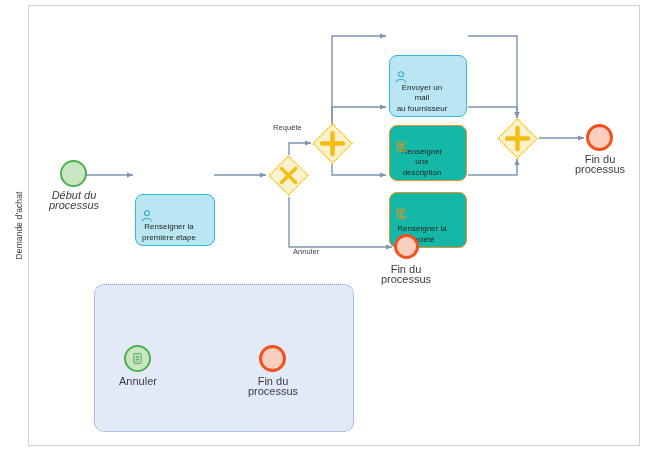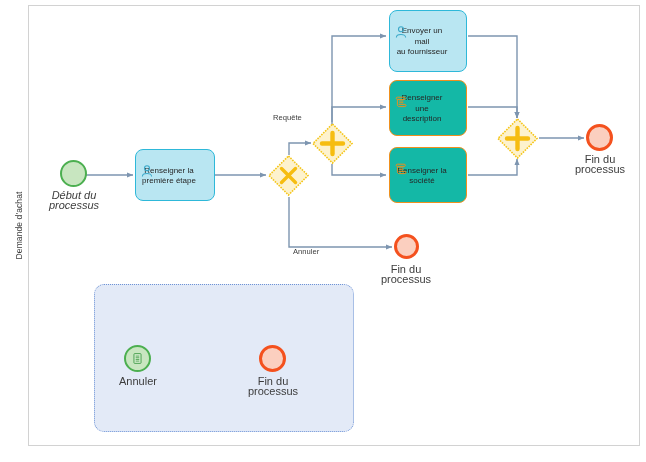--- a/index.html
+++ b/index.html
@@ -96,28 +96,29 @@
     text-align: center;
     line-height: 10px;
     white-space: pre-line;
   }
   
   .task {
     position: absolute;
     box-sizing: border-box;
     border-radius: 8px;
     display: flex;
-    align-items: center;
+    align-items: flex-end;
     justify-content: center;
     text-align: center;
     font-size: 8px;
     line-height: 10.5px;
     color: #262626;
     padding: 4px 17px 2px 5px;
     white-space: pre-line;
+    margin-top: 45px;
   }
   .task-user {
     background: #b9e6f2;
     border: 1.6px solid #2eb8d9;
   }
   .task-script {
     background: #14b8a6;
     border: 1.6px solid #f0901e;
   }
   .task-icon {
@@ -213,21 +214,21 @@
     </svg>
   </div>
 
   <div class="gateway" style="left:496px; top:117px; width:43px; height:43px;">
     <svg width="43" height="43" viewBox="0 0 43 43">
       <polygon points="21.5,2 41,21.5 21.5,41 2,21.5" fill="#fdf2cd" stroke="#f5c518" stroke-width="1.6" stroke-dasharray="1.6 1.1"></polygon>
       <path d="M21.5,11 L21.5,32 M11,21.5 L32,21.5" stroke="#f6bd11" stroke-width="4.4" stroke-linecap="round"></path>
     </svg>
   </div>
 
-  <div class="flow-label" style="left:273px; top:113px;text-align:right;">Requête</div>
+  <div class="flow-label" style="left:273px; top:123px;text-align:right;">Requête</div>
 
   <div class="flow-label" style="left:293px; top:247px;">Annuler</div>
 
   <div class="task task-user" style="left:389px; top:10px; width:78px; height:62px;">
     <span class="task-icon">
       <svg viewBox="0 0 14 14" width="14" height="14">
         <circle cx="7" cy="4.3" r="2.5" fill="none" stroke="#3aa8c9" stroke-width="1.1"></circle>
         <path d="M2.4,12.4 C2.4,8.6 11.6,8.6 11.6,12.4" fill="none" stroke="#3aa8c9" stroke-width="1.1"></path>
       </svg>
     </span>

